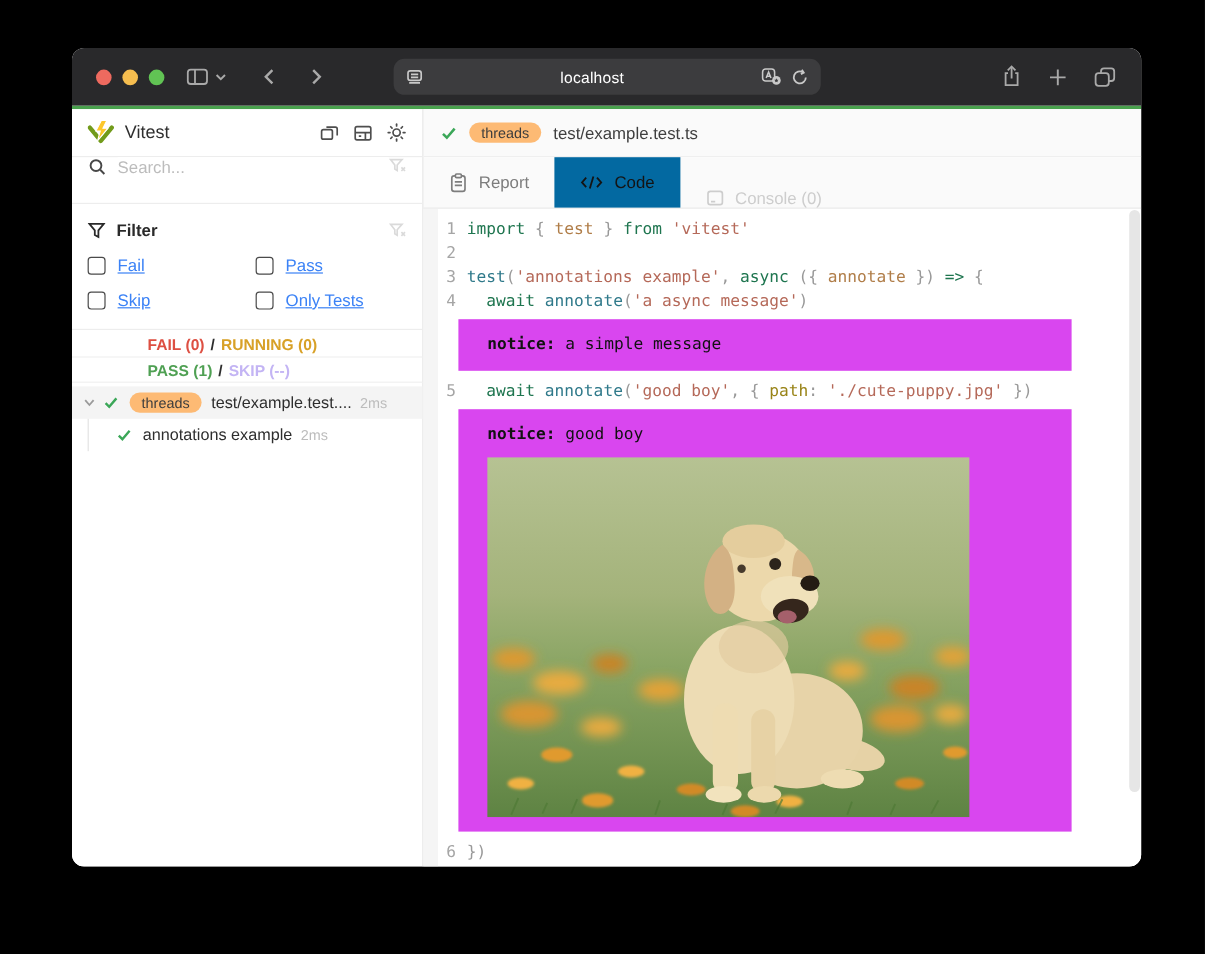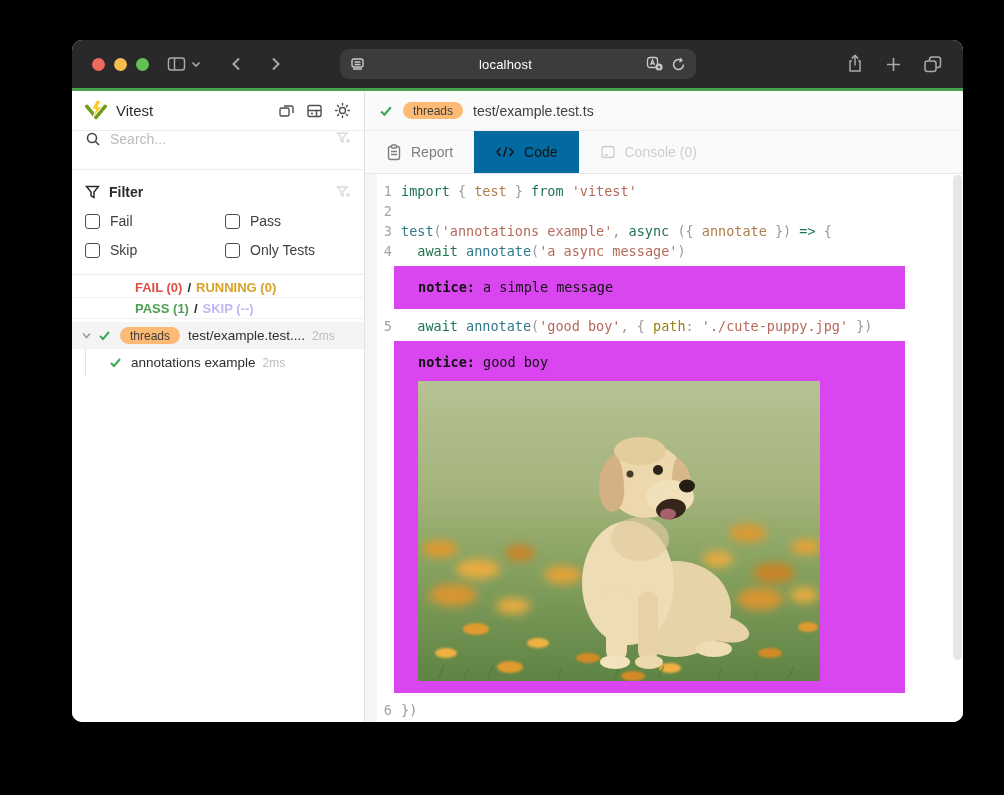--- a/index.html
+++ b/index.html
@@ -1,18 +1,18 @@
 <!DOCTYPE html>
 <html><head>
 <meta charset="utf-8">
 <style>
   * { margin:0; padding:0; box-sizing:border-box; }
   html,body { width:1004px; height:795px; background:#000; overflow:hidden;
     font-family:"Liberation Sans", sans-serif; }
-  .window { position:absolute; left:72px; top:40px; width:891px; height:682px;
+  .window { position:absolute; left:60px; top:40px; width:891px; height:682px;
     border-radius:10px; overflow:hidden; background:#fff; }
 
   
   .chrome { position:relative; height:48px; background:#29292b; display:flex; align-items:center; padding:0 20px; }
   .lights { display:flex; gap:9px; }
   .light { width:13px; height:13px; border-radius:50%; }
   .chrome .icon-btn { background:none; border:none; color:#a9a9a9; display:flex; align-items:center; justify-content:center; cursor:default; }
   .nav-group { display:flex; align-items:center; margin-left:18px; gap:4px; }
   .back { color:#c6c6c6; margin-left:26px; }
   .fwd { color:#5d5d5d; margin-left:20px; }
@@ -37,21 +37,21 @@
   .tool-btn { background:none; border:none; color:#4e4e4e; display:flex; align-items:center; cursor:default; }
   .search-row { height:39px; display:flex; align-items:flex-start; padding:0 13px; border-bottom:1px solid #ededed; color:#474747; }
   .search-input { flex:1; border:none; outline:none; font-size:14px; color:#333; margin-left:9px; font-family:"Liberation Sans",sans-serif; }
   .search-input::placeholder { color:#bcbcbc; }
   .faded { color:#dadada; }
   .filter-sec { padding:14px 13px 16px; border-bottom:1px solid #ededed; }
   .filter-head { display:flex; align-items:center; color:#2a2a2a; }
   .filter-label { font-size:14px; font-weight:700; margin-left:9px; }
   .filter-head .faded { margin-left:auto; }
   .check-grid { display:grid; grid-template-columns:140px 1fr; row-gap:13px; margin-top:13px; }
-  .check-item { display:flex; align-items:center; gap:10px; font-size:14px; color:#404040; cursor:default; }
+  .check-item { display:flex; align-items:center; gap:10px; font-size:14px; color:#3b82f6; cursor:default;text-decoration:underline; }
   .checkbox { width:15px; height:15px; border:1.6px solid #4a4a4a; border-radius:3px; background:#fff; flex:none; }
   .status-block { font-size:13px; font-weight:700; padding-top:2px; }
   .status-row { height:21px; display:flex; align-items:center; padding-left:63px; border-bottom:1px solid #f1f1f1; gap:5px; white-space:pre; }
   .st-fail { color:#dd4f42; } .st-run { color:#d8a127; } .st-pass { color:#4fa053; } .st-skip { color:#c3b4f4; }
   .st-sep { color:#2e2e2e; }
   .tree { margin-top:3px; }
   .tree-row { height:27px; display:flex; align-items:center; font-size:13.5px; color:#2e2e2e; cursor:default; }
   .tree-row.selected { background:#f4f4f4; }
   .tree-row .chev { color:#9a9a9a; margin:0 6px 0 9px; display:flex; }
   .badge { background:#fdba74; color:#3d3d3d; font-size:12px; padding:2.5px 10px; border-radius:10px; line-height:1; }
@@ -63,21 +63,21 @@
   .tree-row .check { margin-right:0; }
   .tree-row .badge { margin-left:9px; }
   .tree-row.child .t-label { margin-left:9px; max-width:none; }
 
   
   .file-header { height:40px; background:#fafafa; border-bottom:1px solid #efefef; display:flex; align-items:center; padding:0 14px; gap:10px; }
   .file-name { font-size:14px; color:#3f3f3f; }
   .tabbar { height:43px; background:#fafafa; border-bottom:1px solid #e7e7e7; display:flex; }
   .tab { display:flex; align-items:center; gap:9px; padding:0 21px; font-size:14px; color:#7d7d7d; background:none; border:none; cursor:default; font-family:"Liberation Sans",sans-serif; }
   .tab.active { background:#0369a1; color:#141414; font-weight:500; }
-  .tab.disabled { color:#cdcdcd; }
+  .tab.disabled { color:#cdcdcd;align-items:flex-end; }
   .code-panel { position:relative; flex:1; background:#fff; overflow:hidden; padding-top:7px;
     font-family:"DejaVu Sans Mono", monospace; font-size:13.5px; }
   .gutter-strip { position:absolute; left:0; top:0; bottom:0; width:12px; background:#f5f5f5; }
   .code-line { display:flex; line-height:20px; white-space:pre; padding-left:12px; }
   .ln { width:15px; text-align:right; color:#a5a5a5; margin-right:9px; flex:none; }
   .tk-kw { color:#1e754f; } .tk-fn { color:#2f798a; } .tk-var { color:#b07d48; }
   .tk-str { color:#b56959; } .tk-pun { color:#999999; } .tk-prop { color:#998418; } .tk-plain { color:#404040; }
   .notice { background:#d946ef; margin:5px 58px 7px 29px; padding:11px 24px 12px; line-height:20px; color:#111; }
   .notice b { font-weight:700; }
   .notice .ntext { color:#111; }

